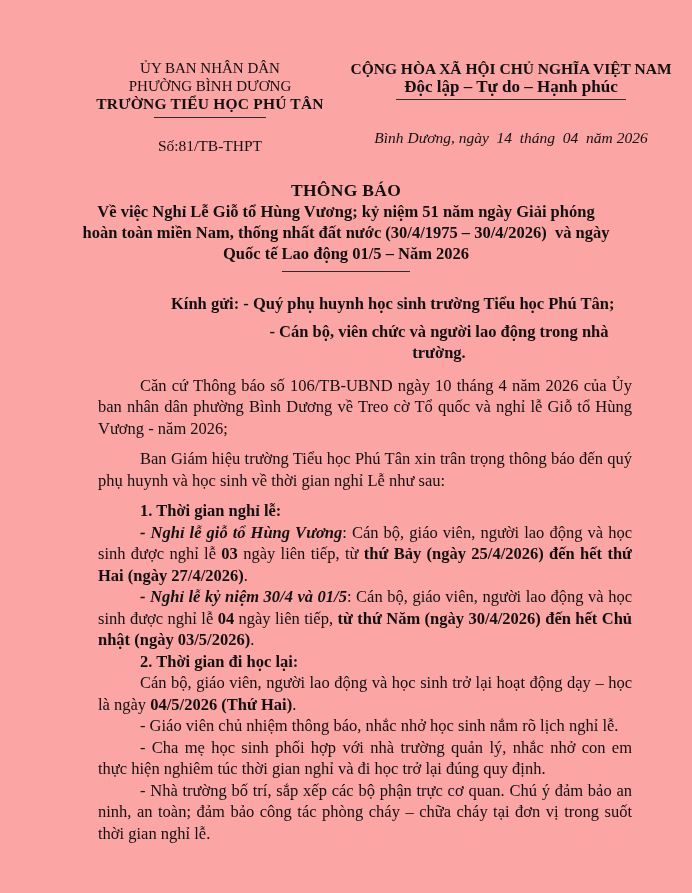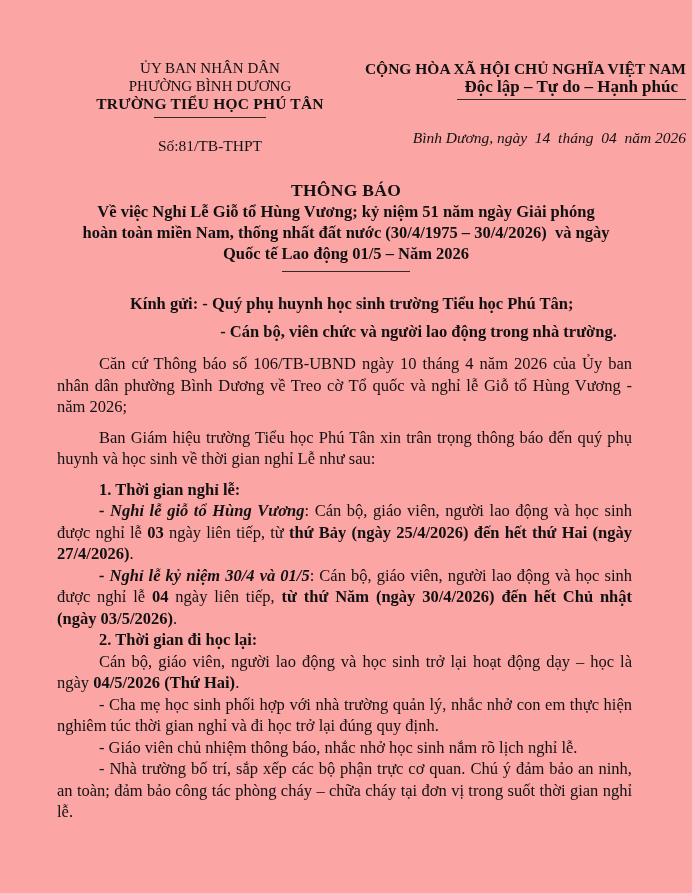--- a/index.html
+++ b/index.html
@@ -9,34 +9,34 @@
     background:#fca5a5; color:#111;
     font-family:Liberation Serif, serif;
     overflow:hidden; position:relative;
   }
   
   .header { display:flex; padding:60px 6px 0 84px; }
   .header-left { width:252px; text-align:center; font-size:15px; line-height:17.5px; }
   .issuer-line3 { font-weight:bold; font-size:15.5px; letter-spacing:0.2px; }
   .org-rule { width:112px; height:1.5px; background:#2b2b2b; margin:4px auto 0; }
   .doc-number { margin-top:19px; font-size:15.5px; }
-  .header-right { flex:1; text-align:right; }
+  .header-right { flex:1; text-align:center; }
   .country { font-weight:bold; font-size:15.5px; line-height:18px; white-space:nowrap; }
   .motto {
     display:inline-block; font-weight:bold; font-size:17px; line-height:18px;
     border-bottom:1.5px solid #2b2b2b; padding:0 8px 3px; white-space:nowrap;
   }
   .place-date { margin-top:29px; font-style:italic; font-size:15.5px; white-space:pre; }
   
   .title-block { margin-top:25px; text-align:center; }
   .doc-title { font-weight:bold; font-size:17.5px; line-height:21px; letter-spacing:0.3px; }
   .subtitle-line { font-weight:bold; font-size:16.5px; line-height:21px; white-space:pre; }
   .title-rule { width:128px; height:1.5px; background:#2b2b2b; margin:7px auto 0; }
   
-  .body-block { padding:0 60px 0 57px; font-size:16.5px; line-height:21.5px; }
+  .body-block { padding:0 60px 0 57px; font-size:16.5px; line-height:21.5px;margin-left:41px; }
   .salutation { margin-top:21px; font-weight:bold; padding-left:73px; }
   .sal-line2 { margin-top:6px; padding-left:75px;text-align:center; }
   .paragraphs { margin-top:11px; }
   .para { text-align:justify; text-indent:42px; }
   .para.gap { margin-top:9px; }
   .para span.b { font-weight:bold; }
   .para span.i { font-style:italic; }
 </style>
 </head>
 <body>
@@ -74,19 +74,19 @@
     </div>
 
     <div class="paragraphs">
       <p class="para"><span>Căn cứ Thông báo số 106/TB-UBND ngày 10 tháng 4 năm 2026 của Ủy ban nhân dân phường Bình Dương về Treo cờ Tổ quốc và nghỉ lễ Giỗ tổ Hùng Vương -  năm 2026;</span></p>
       <p class="para gap"><span>Ban Giám hiệu trường Tiểu học Phú Tân xin trân trọng thông báo đến quý phụ huynh và học sinh về thời gian nghỉ Lễ như sau:</span></p>
       <p class="para gap"><span class="b">1. Thời gian nghỉ lễ:</span></p>
       <p class="para"><span class="b i">- Nghỉ lễ giỗ tổ Hùng Vương</span><span>:  Cán bộ, giáo viên, người lao động và học sinh được nghỉ lễ </span><span class="b">03</span><span> ngày liên tiếp, từ </span><span class="b">thứ Bảy (ngày 25/4/2026) đến hết thứ Hai (ngày 27/4/2026)</span><span>.</span></p>
       <p class="para"><span class="b i">- Nghỉ lễ kỷ niệm 30/4 và 01/5</span><span>: Cán bộ, giáo viên, người lao động và học sinh được nghỉ lễ </span><span class="b">04</span><span> ngày liên tiếp, </span><span class="b">từ thứ Năm (ngày 30/4/2026) đến hết Chủ nhật (ngày 03/5/2026)</span><span>.</span></p>
       <p class="para"><span class="b">2. Thời gian đi học lại:</span></p>
       <p class="para"><span>Cán bộ, giáo viên, người lao động và học sinh trở lại hoạt động dạy – học là ngày </span><span class="b">04/5/2026 (Thứ Hai)</span><span>.</span></p>
+      <p class="para"><span>- Giáo viên chủ nhiệm thông báo, nhắc nhở học sinh nắm rõ lịch nghỉ lễ.</span></p>
       <p class="para"><span>- Cha mẹ học sinh phối hợp với nhà trường quản lý, nhắc nhở con em thực hiện nghiêm túc thời gian nghỉ và đi học trở lại đúng quy định.</span></p>
-      <p class="para"><span>- Giáo viên chủ nhiệm thông báo, nhắc nhở học sinh nắm rõ lịch nghỉ lễ.</span></p>
       <p class="para"><span>- Nhà trường bố trí, sắp xếp các bộ phận trực cơ quan. Chú ý đảm bảo an ninh, an toàn; đảm bảo công tác phòng cháy – chữa cháy tại đơn vị trong suốt thời gian nghỉ lễ.</span></p>
     </div>
 
   </div>
 </div>
 
 </body></html>

